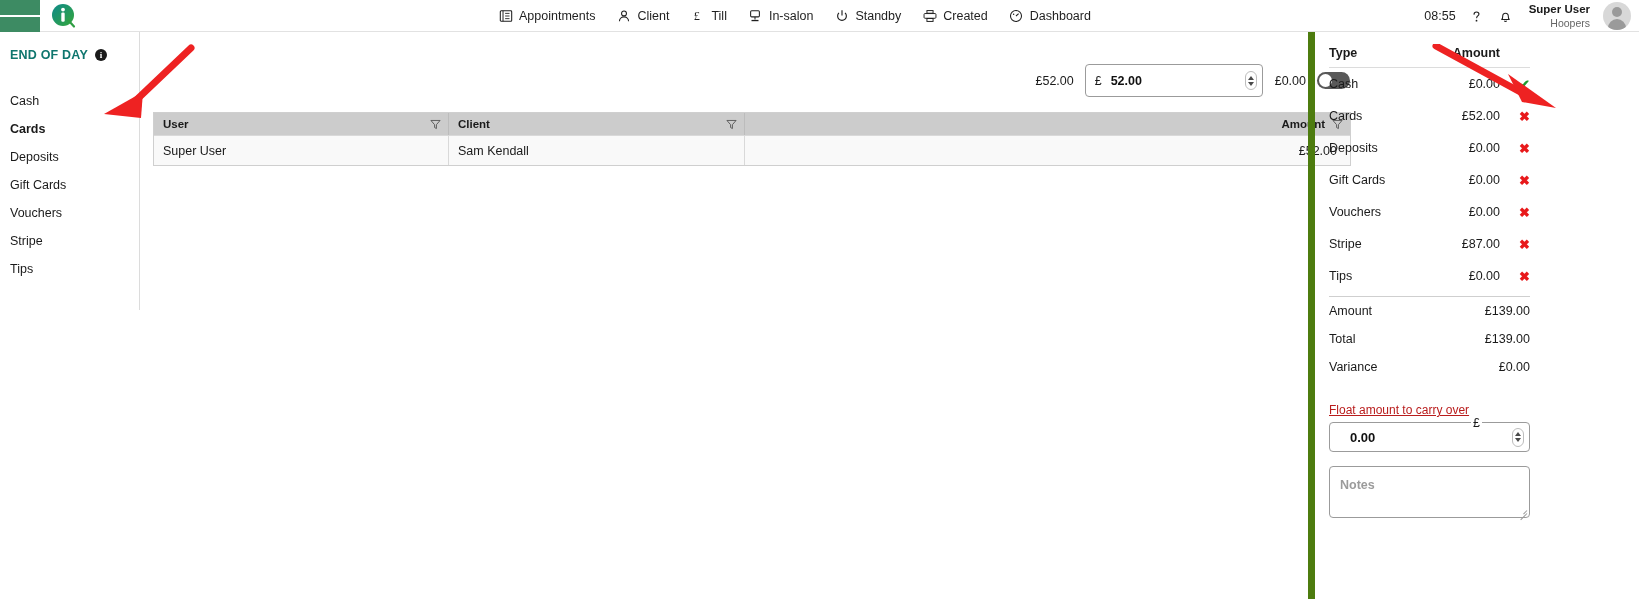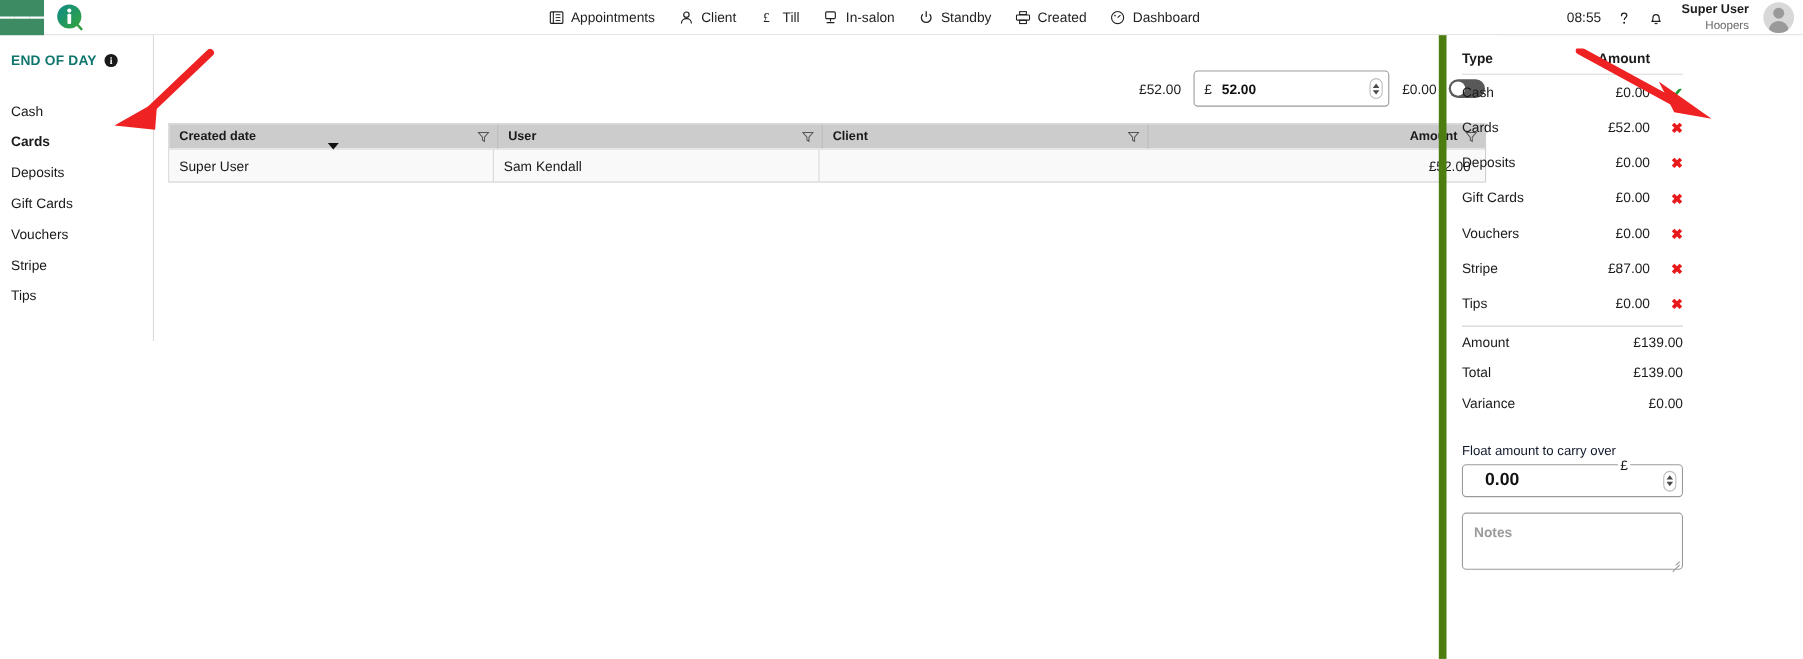--- a/index.html
+++ b/index.html
@@ -177,30 +177,30 @@
   .rp-type { flex: 1; font-size: 12.5px; color: #1a1a1a; }
   .rp-amt { width: 74px; text-align: right; font-size: 12.5px; color: #1a1a1a; }
   .rp-state { width: 30px; text-align: right; font-size: 13px; line-height: 1; }
   .rp-state.ok { color: #1d9b2e; font-weight: bold; }
   .rp-state.no { color: #e8191b; font-weight: bold; }
   #rp-divider { height: 1px; background: #cfcfcf; margin: 4px 0 0 0; }
   .rp-total-row { display: flex; align-items: center; height: 28px; }
   .rp-total-row .rp-amt { width: 104px; }
 
   #float-section { margin-top: 22px; position: relative; }
-  #float-label { font-size: 12px; color: #0f172a; margin-bottom: 5px; }
+  #float-label { font-size: 12px; color: #b91c1c; margin-bottom: 5px; text-decoration: underline; }
   #float-currency {
     position: absolute; right: 48px; top: 13px; font-size: 12.5px;
     background: #fff; padding: 0 2px; color: #1a1a1a;
   }
   #float-input-wrap {
     height: 30px; border: 1px solid #9b9b9b; border-radius: 4px;
     display: flex; align-items: center; padding: 0 5px 0 0; background: transparent;
   }
-  #float-value { flex: 1; font-size: 16px; font-weight: bold; color: #111; padding-left: 20px; }
+  #float-value { flex: 1; font-size: 13px; font-weight: bold; color: #111; padding-left: 20px; }
 
   #notes-box {
     margin-top: 14px; height: 52px; border: 1px solid #9b9b9b; border-radius: 4px;
     padding: 8px 10px; position: relative; background: #fff;
   }
   #notes-placeholder { font-size: 12.5px; color: #9b9b9b; font-weight: bold; }
   #notes-resize {
     position: absolute; right: 2px; bottom: 2px; width: 9px; height: 9px; cursor: nwse-resize;
   }
   #notes-resize i {
@@ -388,29 +388,20 @@
       <span id="amount-right-label">£0.00</span>
 
       <div id="amount-toggle">
         <span class="knob"></span>
       </div>
     </div>
 
     <div id="grid">
       <div id="grid-head">
 
-        <div class="th col-created">
-          <span>Created date</span>
-          <span class="funnel">
-            <svg width="11" height="11" viewBox="0 0 12 12">
-                <path d="M1 1.6h10L7 6.2v4.2L5 9.3V6.2z" fill="none" stroke="#555" stroke-width="1"></path>
-              </svg>
-          </span>
-          <span class="sort-caret"></span>
-        </div>
 
         <div class="th col-user">
           <span>User</span>
           <span class="funnel">
             <svg width="11" height="11" viewBox="0 0 12 12">
                 <path d="M1 1.6h10L7 6.2v4.2L5 9.3V6.2z" fill="none" stroke="#555" stroke-width="1"></path>
               </svg>
           </span>
         </div>
 

